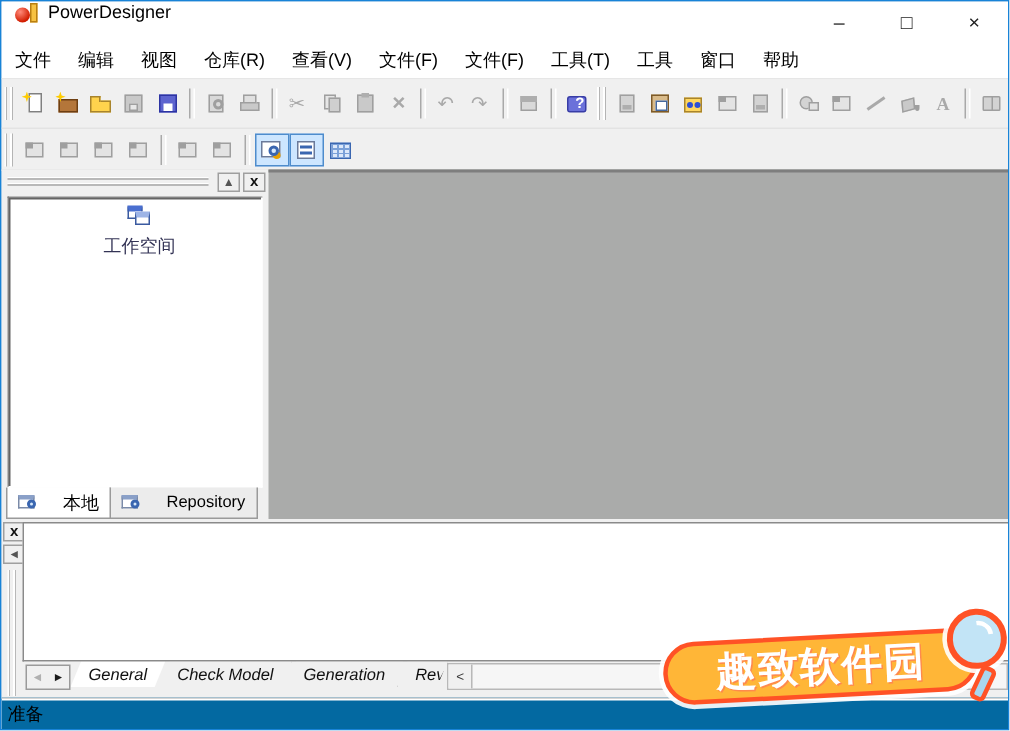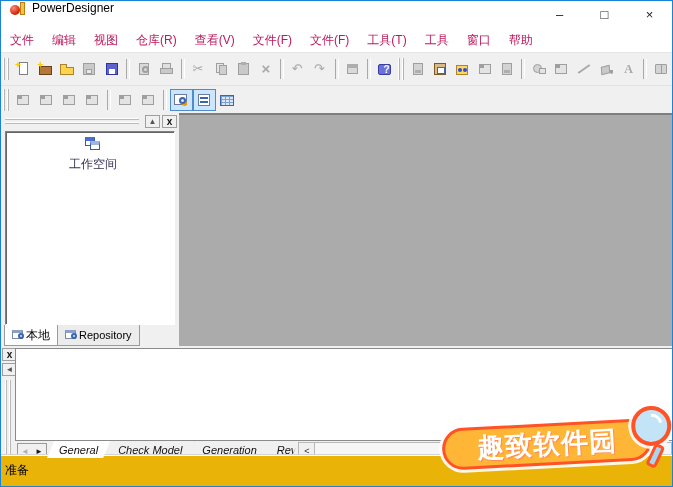--- a/index.html
+++ b/index.html
@@ -14,21 +14,21 @@
     border-radius:50%;background:radial-gradient(circle at 35% 30%,#ff8a7a,#d21d00 70%);}
   .app-icon::after{content:"";position:absolute;right:1px;top:1px;width:5px;height:13px;
     background:#f7c242;border:1px solid #b97f12;box-sizing:border-box;}
   .title-text{font-size:12px;color:#000;}
   .cap-btns{margin-left:auto;display:flex;height:100%;}
   .cap-btn{width:45px;height:100%;display:flex;align-items:center;justify-content:center;
     font-size:13px;color:#222;}
   
   .menubar{position:absolute;left:0;top:27px;right:0;height:24px;background:#fff;
     display:flex;align-items:center;border-bottom:1px solid #e6e6e6;}
-  .menu-item{padding:0 9px;line-height:23px;font-size:12px;color:#be185d;}
+  .menu-item{padding:0 9px;line-height:23px;font-size:12px;color:#000000;}
   
   .tb{position:absolute;left:0;right:0;display:flex;align-items:center;background:#f0f0f0;}
   .tb1{top:52px;height:32px;border-bottom:1px solid #e3e3e3;}
   .tb2{top:85px;height:27px;border-bottom:1px solid #dadada;}
   .tb-grip{width:7px;height:22px;margin:0 2px 0 2px;background:
     linear-gradient(to right,#fff 0 1px,#b4b4b4 1px 2px,transparent 2px 4px,
                     #fff 4px 5px,#b4b4b4 5px 6px,transparent 6px);}
   .tb-sep{width:2px;height:20px;margin:0 3px;border-left:1px solid #a9a9a9;border-right:1px solid #fff;}
   .tb-btn{width:23px;height:22px;display:flex;align-items:center;justify-content:center;
     border:1px solid transparent;box-sizing:border-box;}
@@ -99,21 +99,21 @@
     border:1px solid #828282;border-right-color:#fff;border-bottom-color:#fff;
     box-shadow:inset 1px 1px 0 #646464;}
   .tree-item{display:flex;align-items:center;gap:5px;padding:5px 0 0 6px;flex-direction:column;}
   .tree-label{font-size:12px;color:#333355;}
   .ic-workspace{width:16px;height:14px;position:relative;display:block;}
   .ic-workspace::before{content:"";position:absolute;left:0;top:0;width:10px;height:9px;background:#fff;
     border:1px solid #3a5aa0;border-top:4px solid #4a6fd0;box-sizing:border-box;}
   .ic-workspace::after{content:"";position:absolute;left:5px;top:4px;width:10px;height:9px;background:#fff;
     border:1px solid #3a5aa0;border-top:4px solid #9db4e6;box-sizing:border-box;}
   .lp-tabs{position:absolute;left:4px;top:212px;height:21px;display:flex;}
-  .lp-tab{display:flex;align-items:center;gap:0;padding:0 7px;border:1px solid #9a9a9a;border-top:none;
+  .lp-tab{display:flex;align-items:center;gap:16px;padding:0 7px;border:1px solid #9a9a9a;border-top:none;
     background:#ececec;font-size:12px;box-sizing:border-box;margin-left:-1px;}
   .lp-tab.active{background:#fff;z-index:2;}
   .lp-tab .mono{font-family:Liberation Sans, sans-serif;font-size:11px;}
   .ic-tab-win{width:14px;height:12px;position:relative;display:block;}
   .ic-tab-win::before{content:"";position:absolute;left:0;top:1px;width:11px;height:9px;background:#fff;
     border:1px solid #7a8aa8;border-top:3px solid #8aa0c8;box-sizing:border-box;}
   .ic-tab-win::after{content:"";position:absolute;left:6px;top:4px;width:6px;height:6px;
     border:2px solid #3a66b0;border-radius:50%;background:#d6e8fa;box-sizing:border-box;}
   
   .canvas{position:absolute;left:178px;top:112px;right:0;height:233px;background:#aaabaa;
@@ -134,21 +134,21 @@
   .out-tab{height:17px;padding:0 12px;display:flex;align-items:center;font-size:11px;color:#111;
     background:#f0f0f0;clip-path:polygon(7px 0,100% 0,calc(100% - 7px) 100%,0 100%);
     filter:drop-shadow(1px 0 0 #9a9a9a) drop-shadow(-1px 1px 0 #9a9a9a);margin-left:-4px;font-style:italic;}
   .out-tab.active{background:#fff;z-index:2;}
   .out-tab.clipped{max-width:36px;overflow:hidden;padding-right:2px;}
   .hscroll{flex:1;display:flex;height:16px;margin-top:1px;border:1px solid #b8b8b8;background:#f6f6f6;}
   .hscroll .hbtn{width:15px;border-right:1px solid #b8b8b8;background:#f0f0f0;display:flex;
     align-items:center;justify-content:center;font-size:9px;color:#333;}
   .hscroll .htrack{flex:1;}
   
-  .statusbar{position:absolute;left:0;bottom:0;right:0;height:32px;background:#eab308;
+  .statusbar{position:absolute;left:0;bottom:0;right:0;height:21px;background:#0369a1;
     border-top:1px solid #d4d4d4;box-shadow:inset 0 1px 0 #fff;display:flex;align-items:center;
     font-size:12px;padding-left:4px;box-sizing:border-box;}
   
   .wm{position:absolute;right:6px;bottom:21px;width:224px;height:44px;z-index:50;
     transform:rotate(-3deg);}
   .wm-pill{position:absolute;left:0;top:2px;right:14px;height:42px;border-radius:22px;
     border:3px solid #ff5226;background:#ffb637;box-shadow:0 0 0 3px rgba(255,255,255,.9);
     display:flex;align-items:center;justify-content:center;box-sizing:border-box;}
   .wm-text{font-weight:bold;font-size:27px;letter-spacing:1px;color:#fff;
     text-shadow:1px 1px 0 #ff8a4d;white-space:nowrap;}

